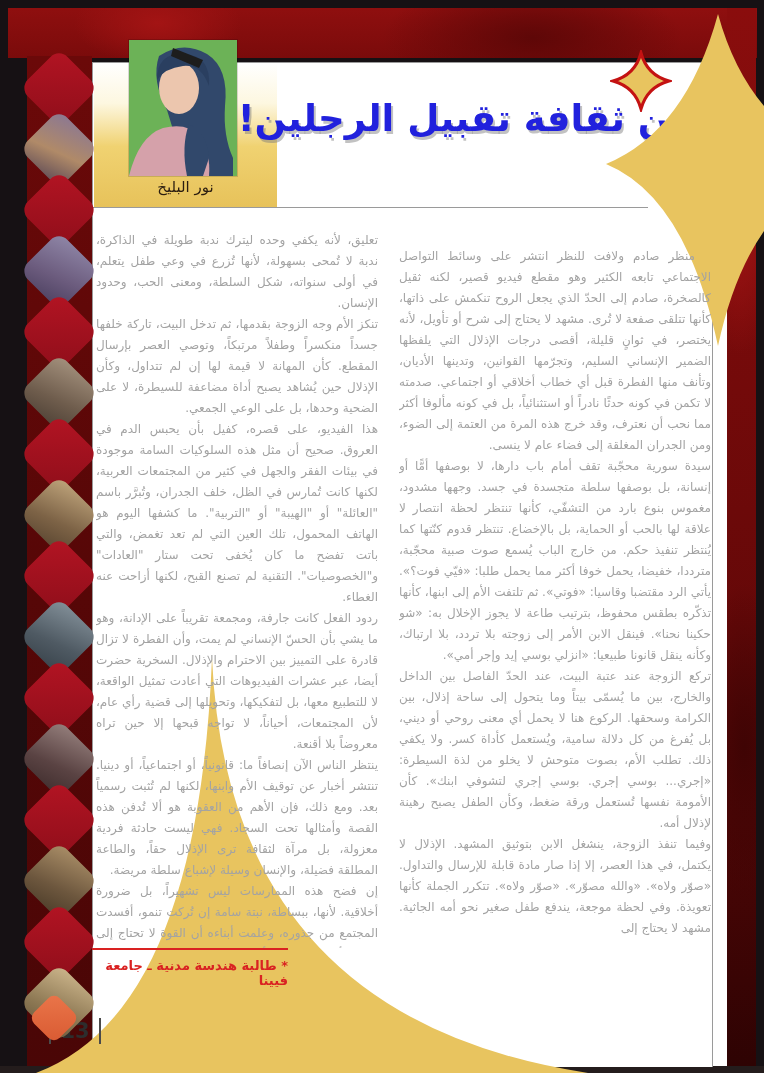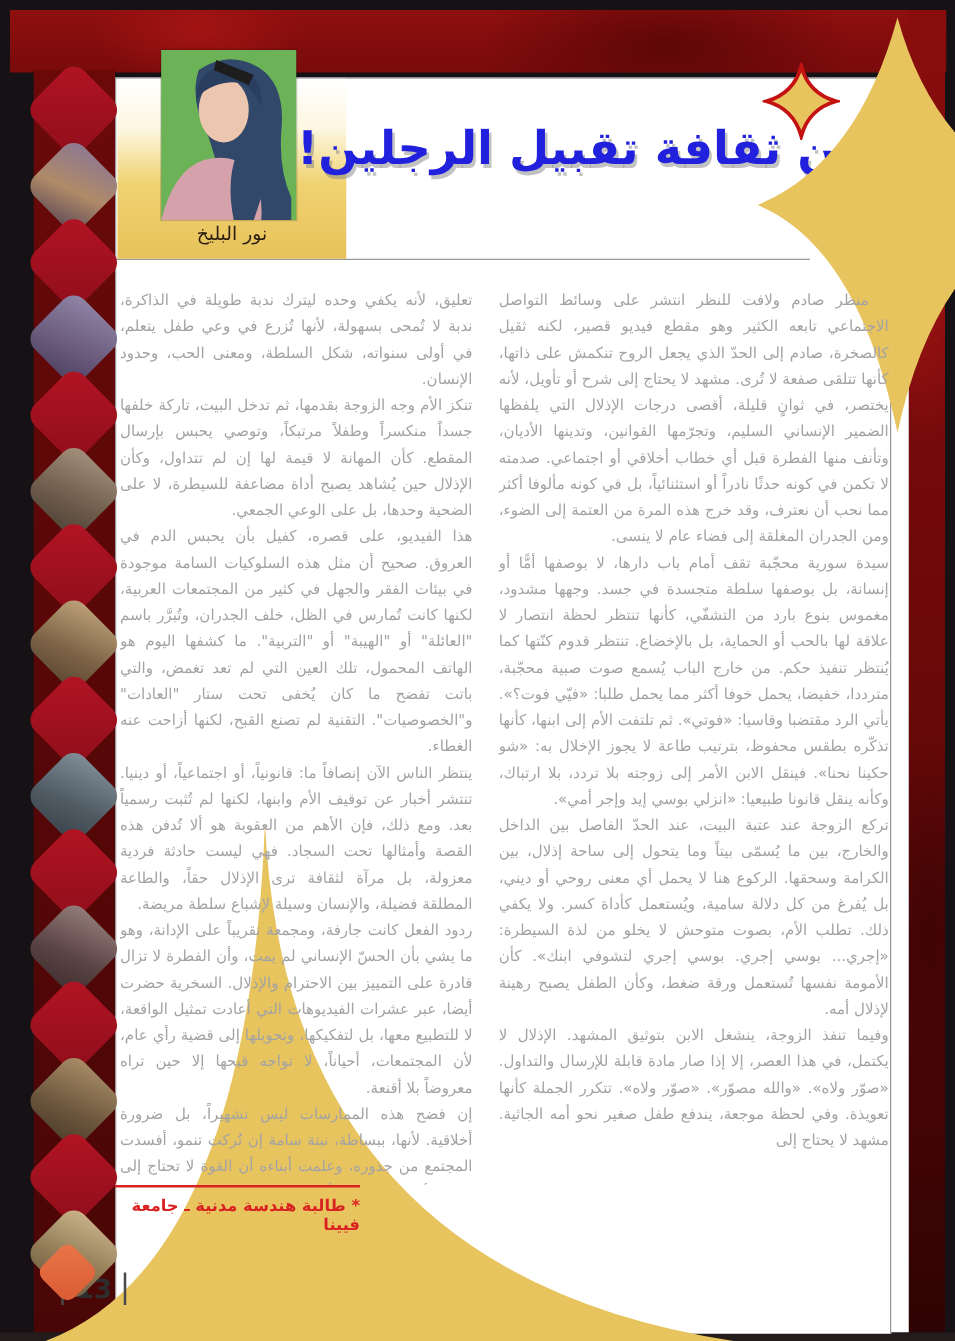--- a/index.html
+++ b/index.html
@@ -36,21 +36,21 @@
     text-shadow:2px 3px 0 rgba(120,120,120,.45);white-space:nowrap;}
   
   .star-svg{position:absolute;left:590px;top:0;width:174px;height:360px;}
   .badge-text{position:absolute;left:616px;top:136px;width:148px;text-align:center;
     color:#ffffff;font-weight:bold;font-size:17px;line-height:1.55;}
   .sparkle-svg{position:absolute;left:610px;top:50px;width:62px;height:62px;}
   
   .col{position:absolute;direction:rtl;text-align:justify;color:#a3a3a3;
     font-size:12px;line-height:21px;overflow:hidden;}
   .col p{margin:0;}
-  .col p.indent{text-indent:16px;}
+  .col p.indent{text-indent:16px;margin-top:16px;}
   .col-first{left:399px;top:230px;width:312px;height:748px;}
   .col-second{left:96px;top:230px;width:282px;height:718px;}
   
   .footnote{position:absolute;left:92px;top:948px;width:196px;direction:rtl;
     border-top:2px solid #d92222;padding-top:8px;
     color:#d92222;font-weight:bold;font-size:13px;}
   
   .gold-bottom-svg{position:absolute;left:0;top:640px;width:600px;height:433px;}
   .page-number{position:absolute;left:40px;top:1018px;width:70px;display:flex;
     align-items:center;justify-content:center;gap:9px;}
@@ -105,24 +105,24 @@
 
   <div class="col col-first">
     <p class="indent">منظر صادم ولافت للنظر انتشر على وسائط التواصل الاجتماعي تابعه الكثير وهو مقطع فيديو قصير، لكنه ثقيل كالصخرة، صادم إلى الحدّ الذي يجعل الروح تنكمش على ذاتها، كأنها تتلقى صفعة لا تُرى. مشهد لا يحتاج إلى شرح أو تأويل، لأنه يختصر، في ثوانٍ قليلة، أقصى درجات الإذلال التي يلفظها الضمير الإنساني السليم، وتجرّمها القوانين، وتدينها الأديان، وتأنف منها الفطرة قبل أي خطاب أخلاقي أو اجتماعي. صدمته لا تكمن في كونه حدثًا نادراً أو استثنائياً، بل في كونه مألوفا أكثر مما نحب أن نعترف، وقد خرج هذه المرة من العتمة إلى الضوء، ومن الجدران المغلقة إلى فضاء عام لا ينسى.</p>
     <p>سيدة سورية محجّبة تقف أمام باب دارها، لا بوصفها أمًّا أو إنسانة، بل بوصفها سلطة متجسدة في جسد. وجهها مشدود، مغموس بنوع بارد من التشفّي، كأنها تنتظر لحظة انتصار لا علاقة لها بالحب أو الحماية، بل بالإخضاع. تنتظر قدوم كنّتها كما يُنتظر تنفيذ حكم. من خارج الباب يُسمع صوت صبية محجّبة، مترددا، خفيضا، يحمل خوفا أكثر مما يحمل طلبا: «فيّي فوت؟». يأتي الرد مقتضبا وقاسيا: «فوتي». ثم تلتفت الأم إلى ابنها، كأنها تذكّره بطقس محفوظ، بترتيب طاعة لا يجوز الإخلال به: «شو حكينا نحنا». فينقل الابن الأمر إلى زوجته بلا تردد، بلا ارتباك، وكأنه ينقل قانونا طبيعيا: «انزلي بوسي إيد وإجر أمي».</p>
     <p>تركع الزوجة عند عتبة البيت، عند الحدّ الفاصل بين الداخل والخارج، بين ما يُسمّى بيتاً وما يتحول إلى ساحة إذلال، بين الكرامة وسحقها. الركوع هنا لا يحمل أي معنى روحي أو ديني، بل يُفرغ من كل دلالة سامية، ويُستعمل كأداة كسر. ولا يكفي ذلك. تطلب الأم، بصوت متوحش لا يخلو من لذة السيطرة: «إجري... بوسي إجري. بوسي إجري لتشوفي ابنك». كأن الأمومة نفسها تُستعمل ورقة ضغط، وكأن الطفل يصبح رهينة لإذلال أمه.</p>
     <p>وفيما تنفذ الزوجة، ينشغل الابن بتوثيق المشهد. الإذلال لا يكتمل، في هذا العصر، إلا إذا صار مادة قابلة للإرسال والتداول. «صوّر ولاه». «والله مصوّر». «صوّر ولاه». تتكرر الجملة كأنها تعويذة. وفي لحظة موجعة، يندفع طفل صغير نحو أمه الجاثية. مشهد لا يحتاج إلى</p>
   </div>
 
   <div class="col col-second">
     <p>تعليق، لأنه يكفي وحده ليترك ندبة طويلة في الذاكرة، ندبة لا تُمحى بسهولة، لأنها تُزرع في وعي طفل يتعلم، في أولى سنواته، شكل السلطة، ومعنى الحب، وحدود الإنسان.</p>
-    <p>تنكز الأم وجه الزوجة بقدمها، ثم تدخل البيت، تاركة خلفها جسداً منكسراً وطفلاً مرتبكاً، وتوصي يحبس بإرسال المقطع. كأن المهانة لا قيمة لها إن لم تتداول، وكأن الإذلال حين يُشاهد يصبح أداة مضاعفة للسيطرة، لا على الضحية وحدها، بل على الوعي الجمعي.</p>
+    <p>تنكز الأم وجه الزوجة بقدمها، ثم تدخل البيت، تاركة خلفها جسداً منكسراً وطفلاً مرتبكاً، وتوصي العصر بإرسال المقطع. كأن المهانة لا قيمة لها إن لم تتداول، وكأن الإذلال حين يُشاهد يصبح أداة مضاعفة للسيطرة، لا على الضحية وحدها، بل على الوعي الجمعي.</p>
     <p>هذا الفيديو، على قصره، كفيل بأن يحبس الدم في العروق. صحيح أن مثل هذه السلوكيات السامة موجودة في بيئات الفقر والجهل في كثير من المجتمعات العربية، لكنها كانت تُمارس في الظل، خلف الجدران، وتُبرَّر باسم "العائلة" أو "الهيبة" أو "التربية". ما كشفها اليوم هو الهاتف المحمول، تلك العين التي لم تعد تغمض، والتي باتت تفضح ما كان يُخفى تحت ستار "العادات" و"الخصوصيات". التقنية لم تصنع القبح، لكنها أزاحت عنه الغطاء.</p>
+    <p>ردود الفعل كانت جارفة، ومجمعة تقريباً على الإدانة، وهو ما يشي بأن الحسّ الإنساني لم يمت، وأن الفطرة لا تزال قادرة على التمييز بين الاحترام والإذلال. السخرية حضرت أيضا، عبر عشرات الفيديوهات التي أعادت تمثيل الواقعة، لا للتطبيع معها، بل لتفكيكها، وتحويلها إلى قضية رأي عام، لأن المجتمعات، أحياناً، لا تواجه قبحها إلا حين تراه معروضاً بلا أقنعة.</p>
     <p>ينتظر الناس الآن إنصافاً ما: قانونياً، أو اجتماعياً، أو دينيا. تنتشر أخبار عن توقيف الأم وابنها، لكنها لم تُثبت رسمياً بعد. ومع ذلك، فإن الأهم من العقوبة هو ألا تُدفن هذه القصة وأمثالها تحت السجاد. فهي ليست حادثة فردية معزولة، بل مرآة لثقافة ترى الإذلال حقاً، والطاعة المطلقة فضيلة، والإنسان وسيلة لإشباع سلطة مريضة.</p>
-    <p>ردود الفعل كانت جارفة، ومجمعة تقريباً على الإدانة، وهو ما يشي بأن الحسّ الإنساني لم يمت، وأن الفطرة لا تزال قادرة على التمييز بين الاحترام والإذلال. السخرية حضرت أيضا، عبر عشرات الفيديوهات التي أعادت تمثيل الواقعة، لا للتطبيع معها، بل لتفكيكها، وتحويلها إلى قضية رأي عام، لأن المجتمعات، أحياناً، لا تواجه قبحها إلا حين تراه معروضاً بلا أقنعة.</p>
     <p>إن فضح هذه الممارسات ليس تشهيراً، بل ضرورة أخلاقية. لأنها، ببساطة، نبتة سامة إن تُركت تنمو، أفسدت المجتمع من جذوره، وعلمت أبناءه أن القوة لا تحتاج إلى عدل، وأن الحب يمكن أن يُختزل في الخضوع.</p>
   </div>
 
   <div class="footnote">* طالبة هندسة مدنية ـ جامعة فيينا</div>
 
   <div class="page-number">
     <div class="bar"></div>
     <div class="num">13</div>
     <div class="bar"></div>
   </div>

